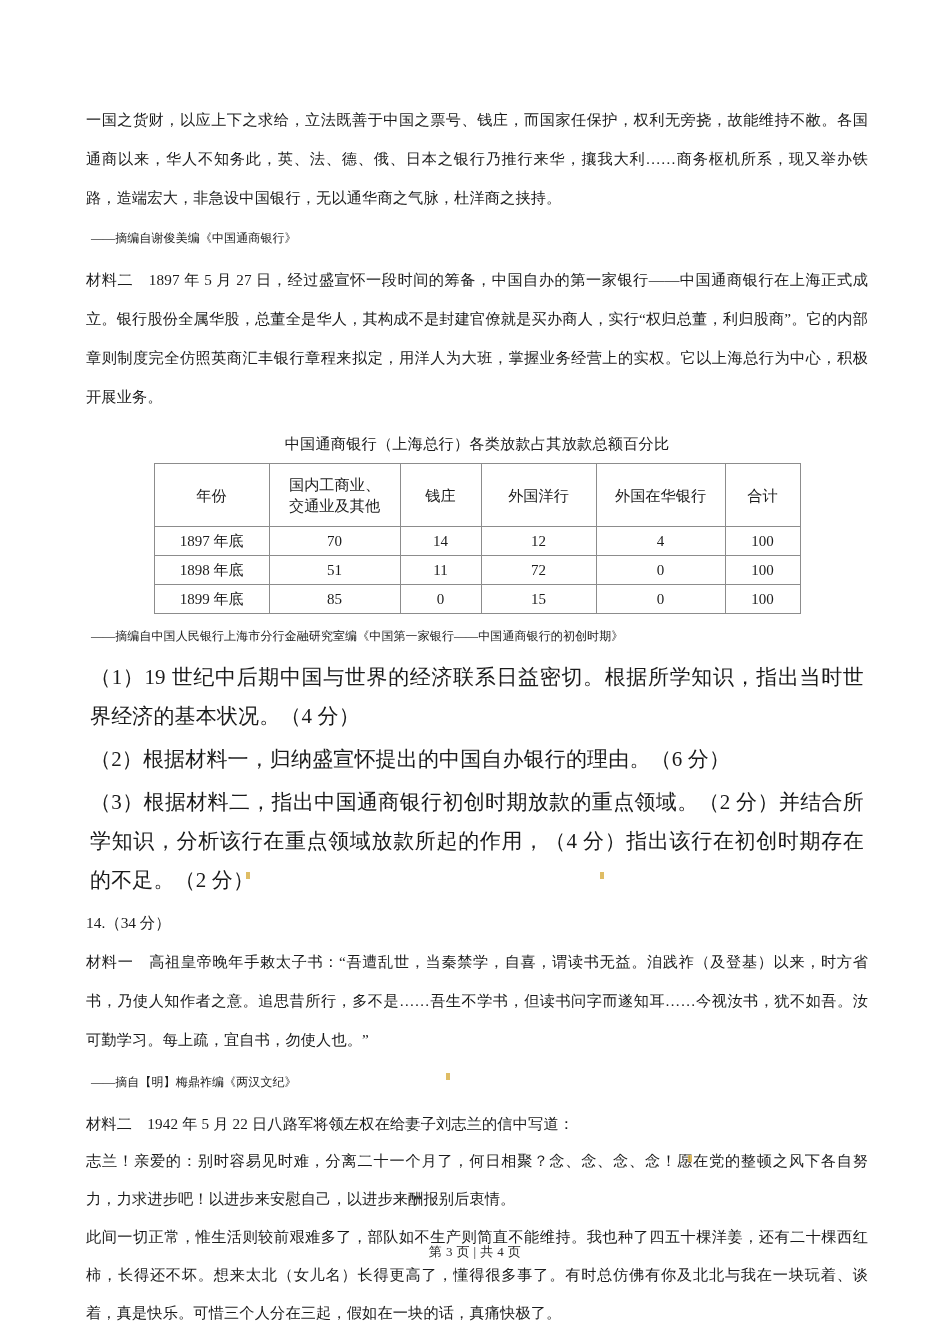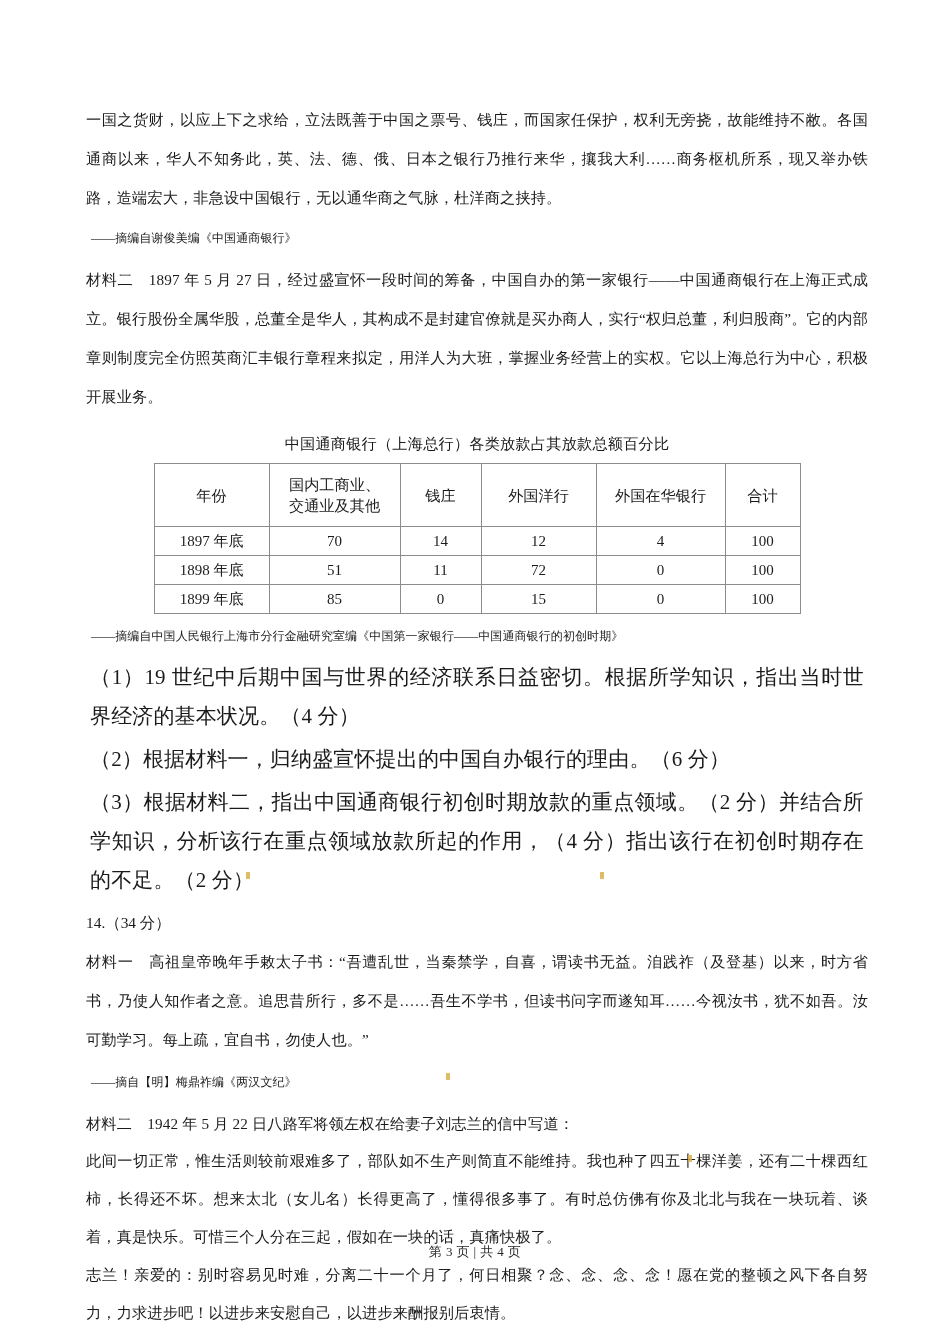--- a/index.html
+++ b/index.html
@@ -200,23 +200,23 @@
     <p class="q-line">（3）根据材料二，指出中国通商银行初创时期放款的重点领域。（2 分）并结合所学知识，分析该行在重点领域放款所起的作用，（4 分）指出该行在初创时期存在的不足。（2 分）</p>
 
     <p class="heading-num">14.（34 分）</p>
 
     <p class="para indent0">材料一　高祖皇帝晚年手敕太子书：“吾遭乱世，当秦禁学，自喜，谓读书无益。洎践祚（及登基）以来，时方省书，乃使人知作者之意。追思昔所行，多不是……吾生不学书，但读书问字而遂知耳……今视汝书，犹不如吾。汝可勤学习。每上疏，宜自书，勿使人也。”</p>
 
     <p class="src-line" style="line-height:36px;">——摘自【明】梅鼎祚编《两汉文纪》</p>
 
     <p class="para indent0" style="line-height:37px;">材料二　1942 年 5 月 22 日八路军将领左权在给妻子刘志兰的信中写道：</p>
 
+    <p class="para indent0" style="line-height:38px;">志兰！亲爱的：别时容易见时难，分离二十一个月了，何日相聚？念、念、念、念！愿在党的整顿之风下各自努力，力求进步吧！以进步来安慰自己，以进步来酬报别后衷情。</p>
+
     <p class="para indent0" style="line-height:38px;">此间一切正常，惟生活则较前艰难多了，部队如不生产则简直不能维持。我也种了四五十棵洋姜，还有二十棵西红柿，长得还不坏。想来太北（女儿名）长得更高了，懂得很多事了。有时总仿佛有你及北北与我在一块玩着、谈着，真是快乐。可惜三个人分在三起，假如在一块的话，真痛快极了。</p>
-
-    <p class="para indent0" style="line-height:38px;">志兰！亲爱的：别时容易见时难，分离二十一个月了，何日相聚？念、念、念、念！愿在党的整顿之风下各自努力，力求进步吧！以进步来安慰自己，以进步来酬报别后衷情。</p>
 
   </div>
 
   <span class="speck" style="left:246px; top:872px;"></span>
   <span class="speck" style="left:600px; top:872px;"></span>
   <span class="speck" style="left:446px; top:1073px;"></span>
   <span class="speck" style="left:688px; top:1155px;"></span>
 
   <div class="footer">第 3 页 | 共 4 页</div>
 </div>

